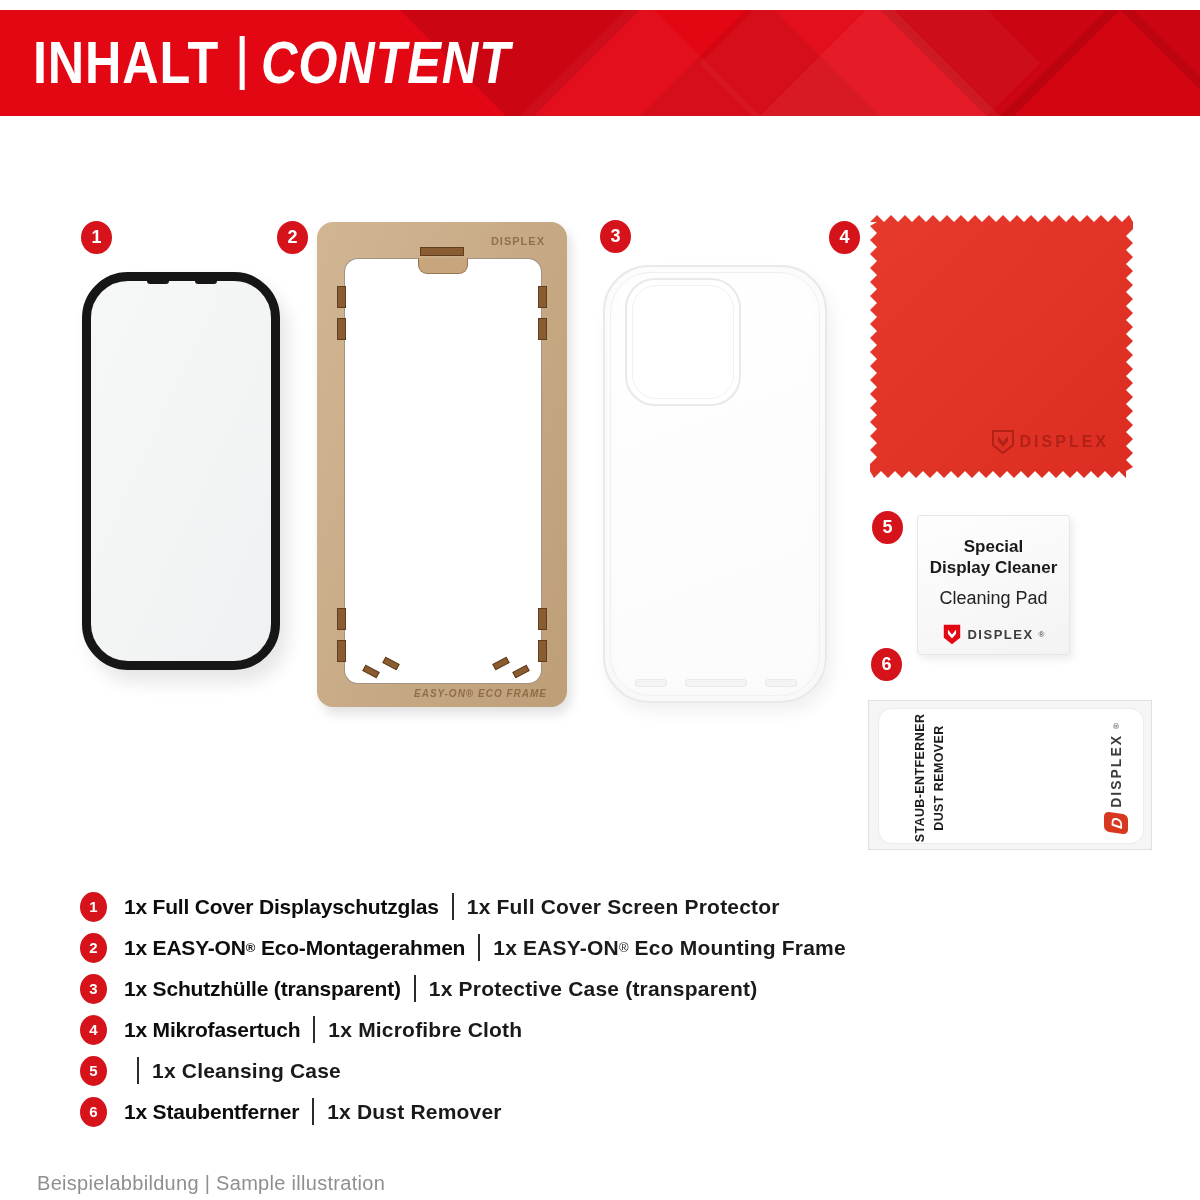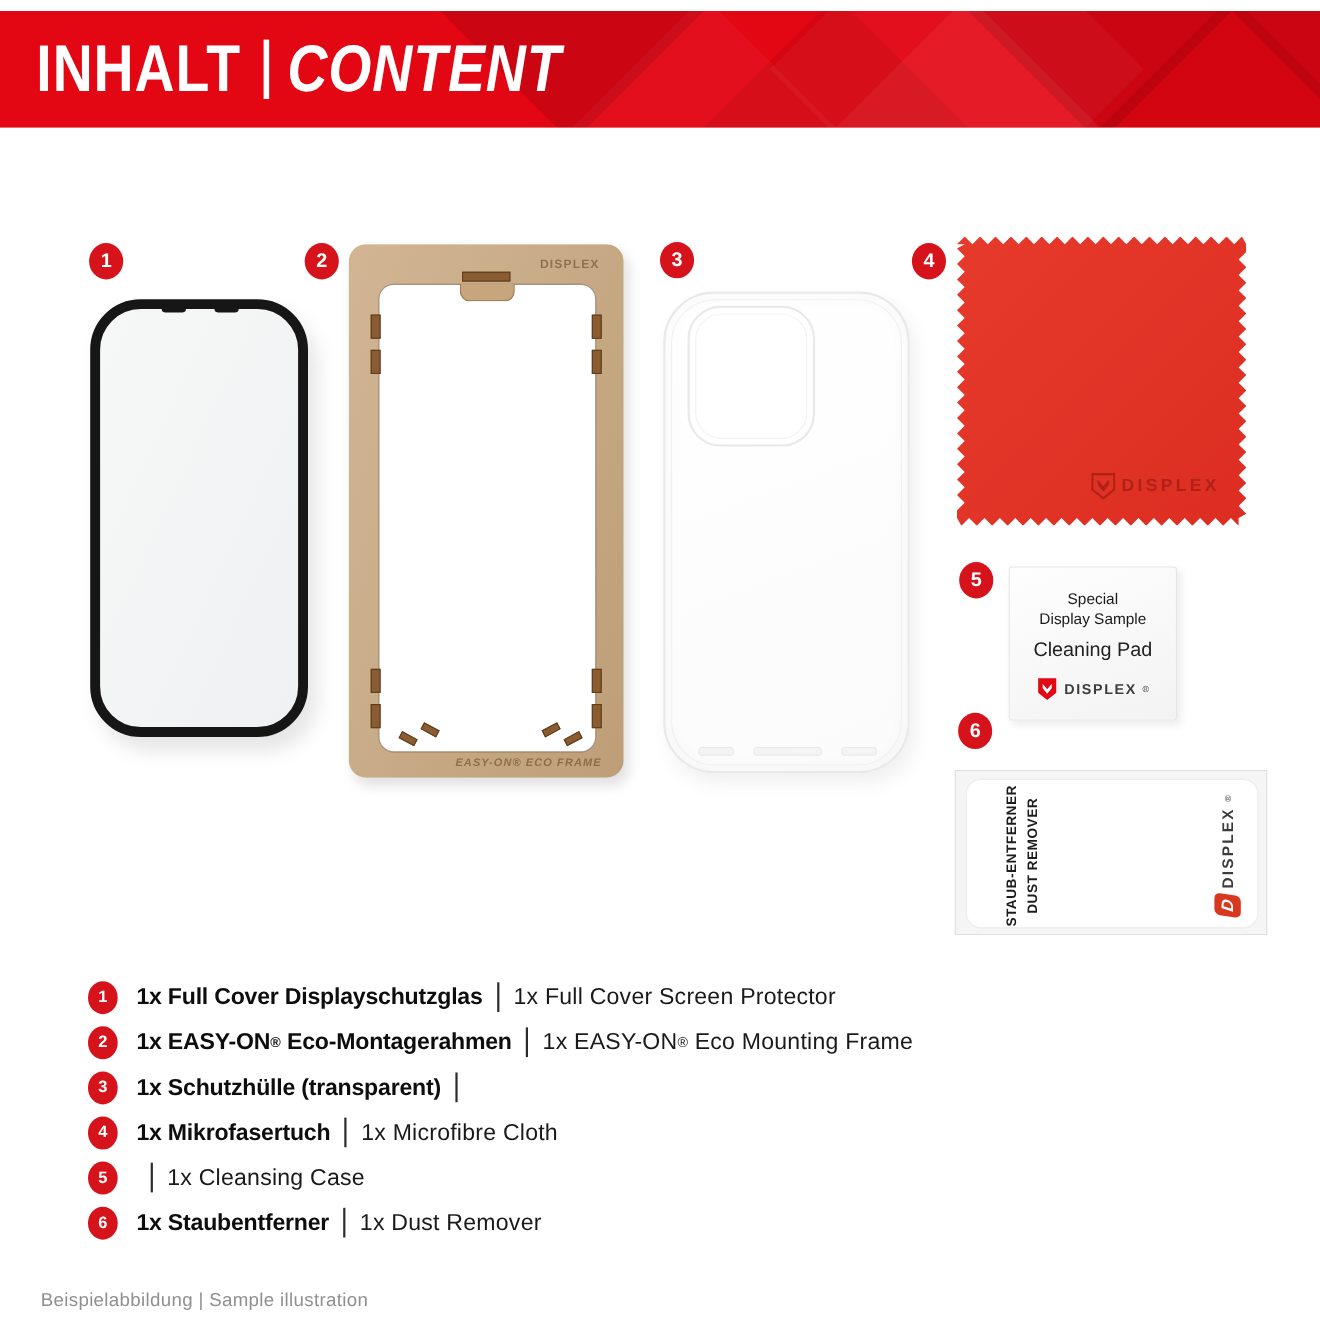--- a/index.html
+++ b/index.html
@@ -46,21 +46,21 @@
   
   .cloth{position:absolute;left:870px;top:215px;width:263px;height:263px;
          background:linear-gradient(135deg,#e63a2c,#dd2d22);}
   .cloth-logo{position:absolute;right:24px;bottom:24px;display:flex;align-items:center;gap:6px;opacity:.85;}
   .cloth-logo .txt{color:#a81f15;font-weight:800;font-size:16px;letter-spacing:3px;}
 
   
   .sachet{position:absolute;left:917px;top:515px;width:153px;height:140px;background:linear-gradient(160deg,#fefefe,#f3f3f3);
           border:1px solid #e6e6e6;border-radius:3px;box-shadow:3px 4px 8px rgba(0,0,0,.08);
           display:flex;flex-direction:column;align-items:center;padding-top:20px;box-sizing:border-box;}
-  .sachet .t1{font-size:14px;font-weight:400;color:#1a1a1a;line-height:1.25;}
+  .sachet .t1{font-size:17px;font-weight:700;color:#1a1a1a;line-height:1.25;}
   .sachet .t3{font-size:18px;font-weight:500;color:#222;margin-top:9px;}
   .sachet .logo-row{display:flex;align-items:center;gap:5px;margin-top:14px;}
   .sachet .brand{font-size:13px;font-weight:800;letter-spacing:1.5px;color:#3c3c3c;}
   .sup8{font-size:8px;vertical-align:super;color:#3c3c3c;}
 
   
   .dust-outer{position:absolute;left:868px;top:700px;width:284px;height:150px;background:#f5f5f5;border:1px solid #e0e0e0;box-sizing:border-box;}
   .dust-card{position:absolute;left:9px;top:7px;width:264px;height:134px;background:#fff;border:1px solid #ececec;border-radius:14px;}
   .dust-text{position:absolute;left:-14px;top:49px;width:130px;height:40px;transform:rotate(-90deg);
              display:flex;flex-direction:column;align-items:center;justify-content:center;}
@@ -70,27 +70,27 @@
   .dust-logo .brand{font-size:14px;font-weight:800;letter-spacing:2px;color:#3c3c3c;}
   .demblem{width:24px;height:24px;background:#d8381f;border-radius:5px;transform:skewX(-8deg);
            display:flex;align-items:center;justify-content:center;color:#fff;font-weight:800;font-size:15px;font-style:italic;}
 
   
   .legend{position:absolute;left:80px;top:886px;display:flex;flex-direction:column;}
   .lrow{display:flex;align-items:center;height:41px;}
   .lbadge{width:27px;height:30px;border-radius:50%;background:#d6131b;color:#fff;font-weight:700;font-size:15px;
           display:flex;align-items:center;justify-content:center;margin-right:17px;flex:none;}
   .lde{font-size:21px;font-weight:700;color:#0d0d0d;letter-spacing:-0.2px;white-space:pre;}
-  .len{font-size:21px;font-weight:400;color:#1a1a1a;letter-spacing:.2px;white-space:pre;}
+  .len{font-size:21px;font-weight:700;color:#1a1a1a;letter-spacing:.2px;white-space:pre;}
   .lsep{width:2px;height:27px;background:#2b2b2b;margin:0 13px;flex:none;}
   .lsup{font-size:13px;vertical-align:super;font-weight:700;color:#0d0d0d;}
   .lsup.en{font-weight:400;color:#1a1a1a;}
 
   
-  .footer{position:absolute;left:37px;top:1172px;font-size:17px;color:#8f8f8f;letter-spacing:.3px;}
+  .footer{position:absolute;left:37px;top:1172px;font-size:20px;color:#8f8f8f;letter-spacing:.3px;}
 </style>
 </head>
 <body>
 
 <div class="page">
 
   <div class="banner">
     <svg width="1200" height="106" viewBox="0 0 1200 106" preserveAspectRatio="none">
       <polygon points="400,0 520,120 640,0" fill="#000" opacity="0.10"></polygon>
       <polygon points="640,106 760,-14 880,106" fill="#000" opacity="0.06"></polygon>
@@ -155,21 +155,21 @@
       <svg width="22" height="24" viewBox="0 0 22 24">
         <path d="M1 1 h20 v14 l-10 8 l-10 -8 z" fill="none" stroke="#a81f15" stroke-width="2"></path>
         <path d="M6 6 l5 6 l5 -6 v5 l-5 6 l-5 -6 z" fill="#a81f15"></path>
       </svg>
       <span class="txt">DISPLEX</span>
     </div>
   </div>
 
   <div class="sachet">
     <span class="t1">Special</span>
-    <span class="t1">Display Sample</span>
+    <span class="t1">Display Cleaner</span>
     <span class="t3">Cleaning Pad</span>
     <div class="logo-row">
       <svg width="20" height="23" viewBox="0 0 24 28">
         <path d="M2 2 h20 v16 l-10 8 l-10 -8 z" fill="#e30613"></path>
         <path d="M7 8 l5 6 l5 -6 v5 l-5 6 l-5 -6 z" fill="#fff"></path>
       </svg>
       <span class="brand">DISPLEX</span>
       <span class="sup8">®</span>
     </div>
   </div>
@@ -202,20 +202,21 @@
         <span class="lde"> Eco-Montagerahmen</span>
       <span class="lsep"></span>
       <span class="len">1x EASY-ON</span>
         <span class="lsup en">®</span>
         <span class="len"> Eco Mounting Frame</span>
     </div>
     <div class="lrow">
       <span class="lbadge">3</span>
       <span class="lde">1x Schutzhülle (transparent)</span>
       <span class="lsep"></span>
+      <span class="len">1x Protective Case (transparent)</span>
     </div>
     <div class="lrow">
       <span class="lbadge">4</span>
       <span class="lde">1x Mikrofasertuch</span>
       <span class="lsep"></span>
       <span class="len">1x Microfibre Cloth</span>
     </div>
     <div class="lrow">
       <span class="lbadge">5</span>
       <span class="lsep"></span>

